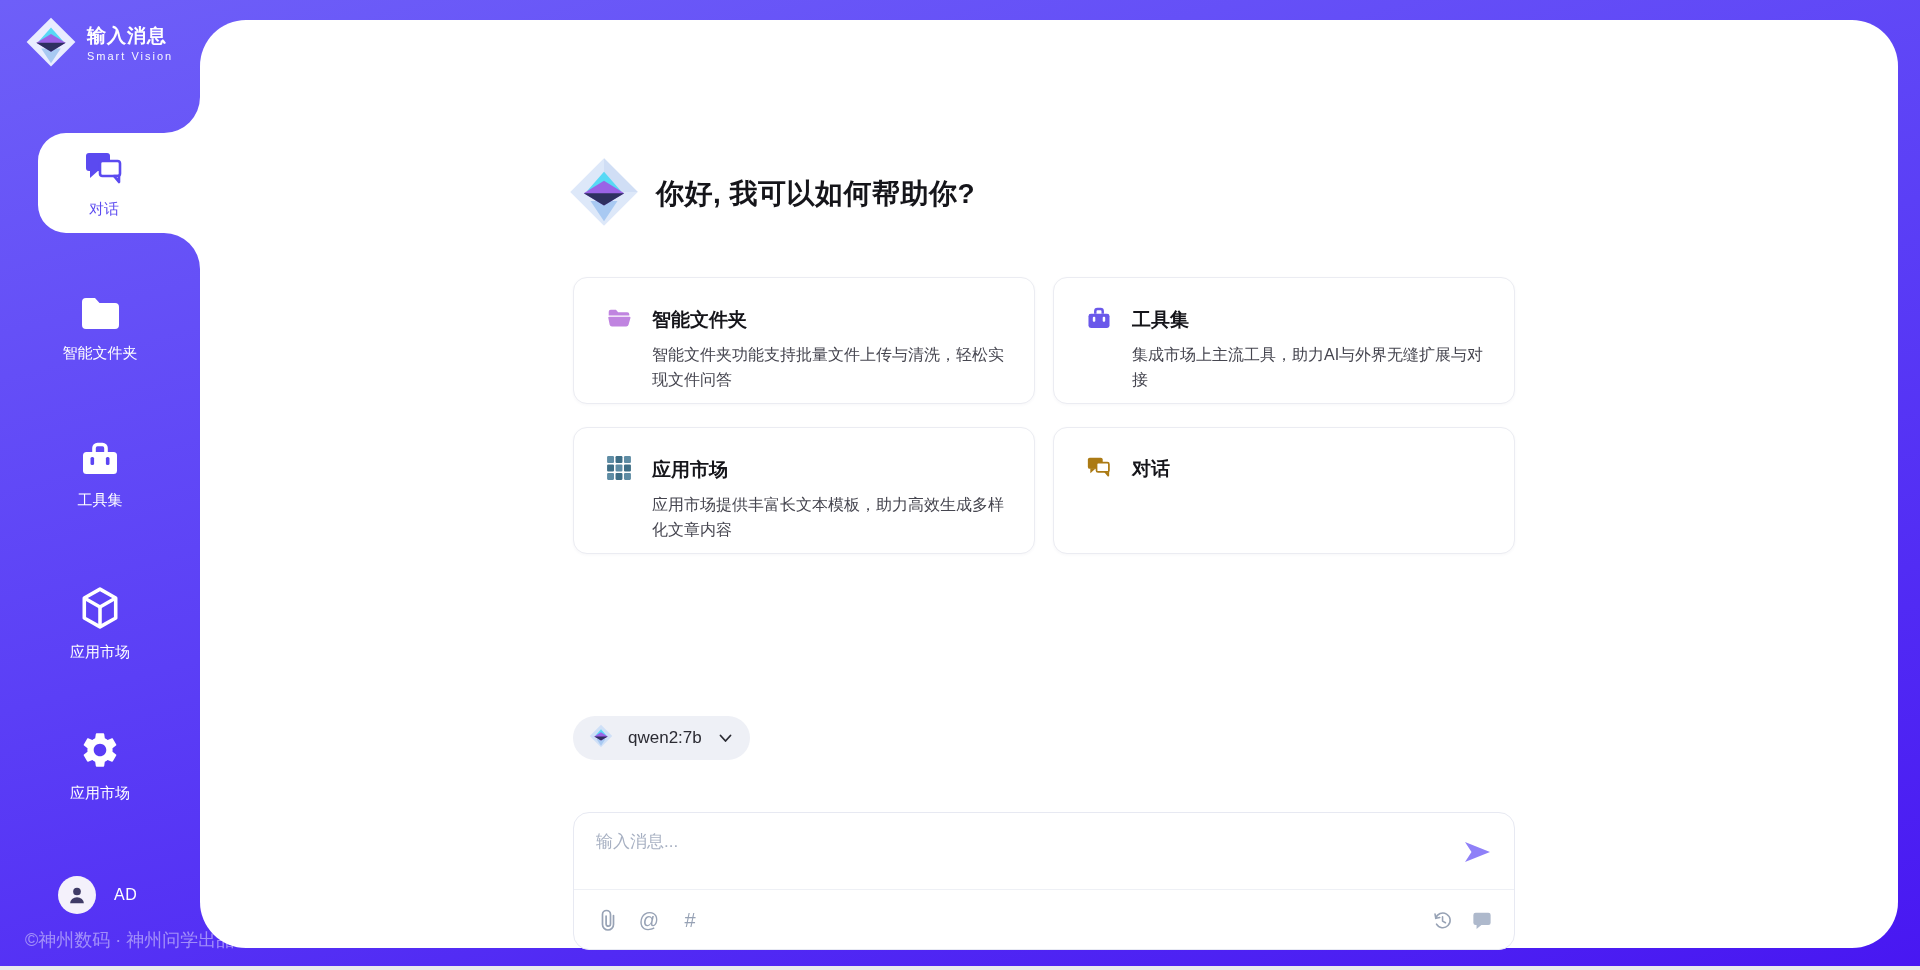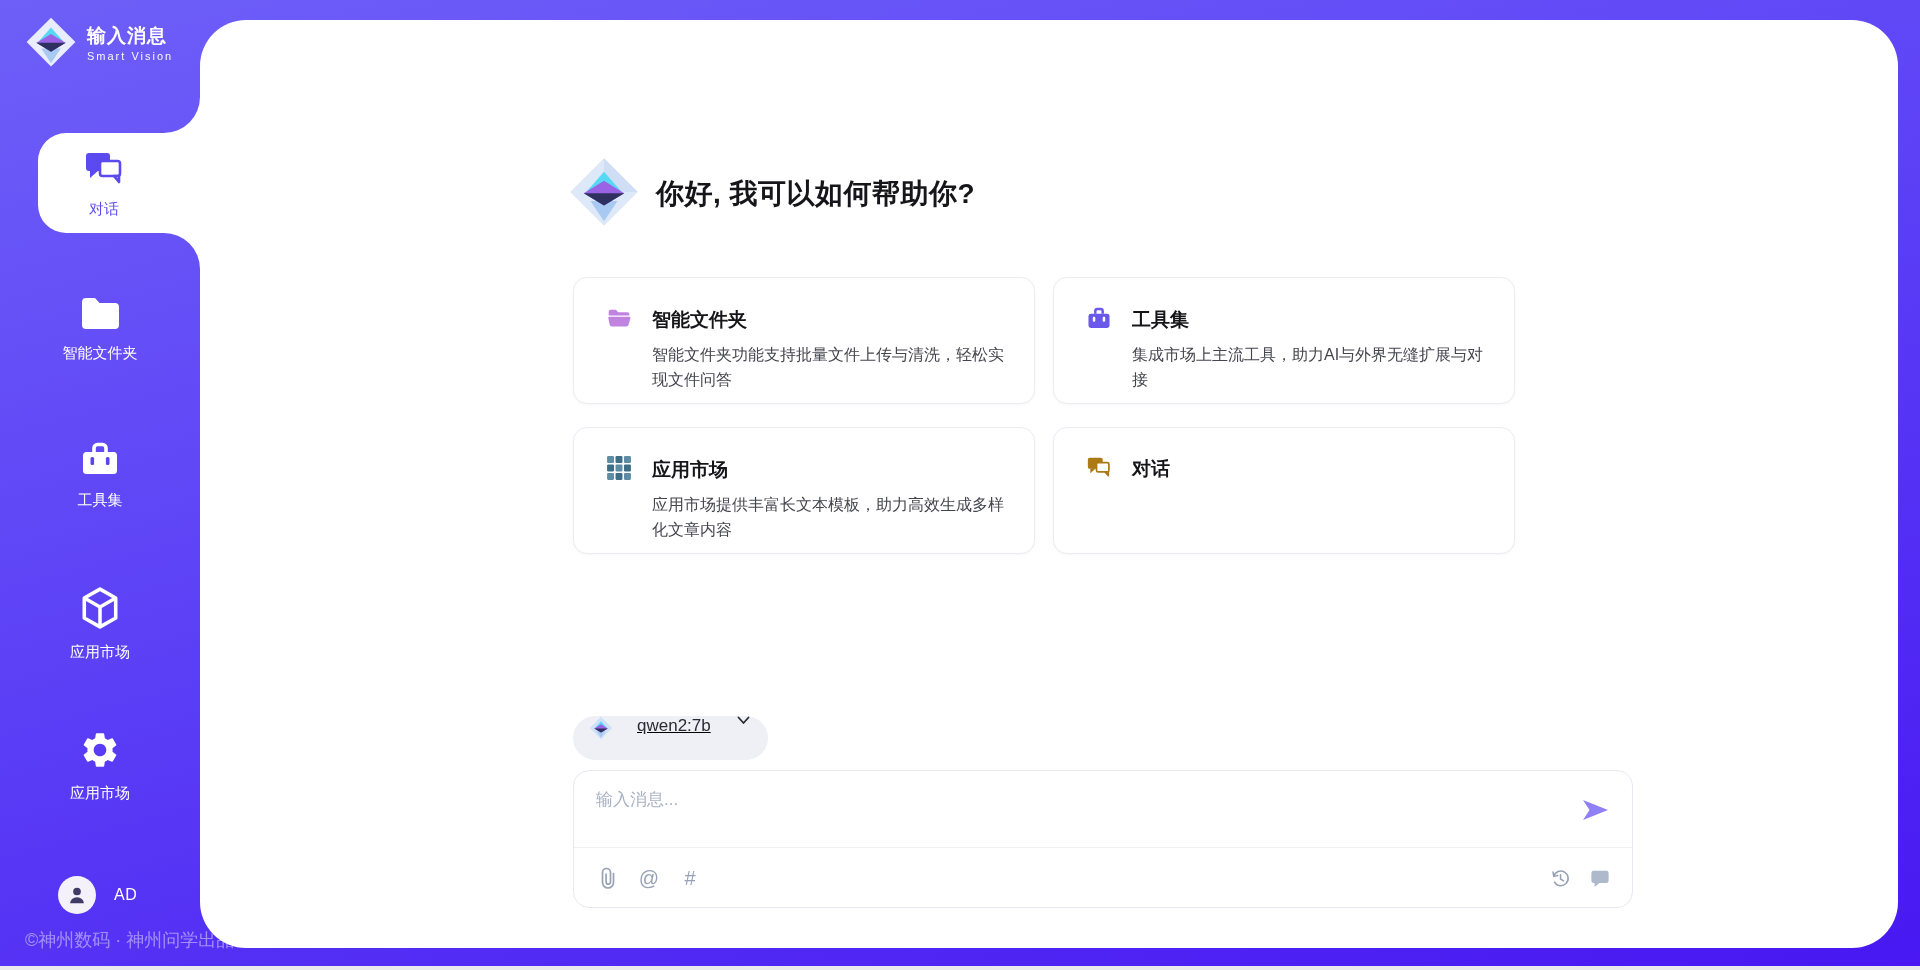--- a/index.html
+++ b/index.html
@@ -35,25 +35,25 @@
   .greeting{position:absolute;left:568px;top:156px;display:flex;align-items:center;gap:16px;z-index:4;justify-content:center;}
   .greeting-text{font-size:28px;font-weight:bold;color:#15151a;letter-spacing:.5px;}
 
   .cards{position:absolute;left:573px;top:277px;display:grid;grid-template-columns:462px 462px;gap:23px 18px;z-index:4;}
   .card{box-sizing:border-box;width:462px;height:127px;background:#fff;border:1px solid #ebecf2;border-radius:14px;
         padding:27px 30px 0 32px;box-shadow:0 1px 3px rgba(40,40,90,.04);cursor:pointer;}
   .card-head{display:flex;align-items:center;gap:20px;}
   .card-title{font-size:19px;font-weight:bold;color:#15151a;}
   .card-desc{margin:7px 0 0 46px;font-size:16px;line-height:25px;color:#45454f;}
 
-  .model-pill{position:absolute;left:573px;top:716px;height:44px;display:inline-flex;gap:24px;
-      padding:0 18px 0 16px;background:#eef0f6;border-radius:22px;cursor:pointer;z-index:4;text-decoration:underline;}
+  .model-pill{position:absolute;left:573px;top:716px;height:44px;display:inline-flex;align-items:center;gap:15px;
+      padding:0 18px 0 16px;background:#eef0f6;border-radius:22px;cursor:pointer;z-index:4;}
   .model-name{font-size:17px;color:#2b2b33;}
 
-  .composer{position:absolute;left:573px;top:770px;width:1060px;height:138px;box-sizing:border-box;
+  .composer{position:absolute;left:573px;top:812px;width:942px;height:138px;box-sizing:border-box;
       border:1px solid #e7e9f2;border-radius:16px;background:#fff;z-index:4;}
   .composer textarea{position:absolute;left:0;top:0;width:870px;height:70px;border:0;outline:none;resize:none;
       padding:17px 0 0 22px;font-family:inherit;font-size:17px;color:#333;background:transparent;}
   .composer textarea::placeholder{color:#a7b0c2;}
   .send-btn{position:absolute;right:20px;top:24px;width:34px;height:30px;display:flex;align-items:center;justify-content:center;cursor:pointer;background:none;border:0;padding:0;}
   .composer-toolbar{position:absolute;left:0;bottom:0;width:100%;height:60px;box-sizing:border-box;
       border-top:1px solid #eef0f5;display:flex;align-items:center;padding:0 20px 0 22px;gap:17px;}
   .tool-icon{display:flex;align-items:center;justify-content:center;width:24px;height:24px;cursor:pointer;color:#97a2b5;}
   .tool-text{font-size:20px;color:#97a2b5;line-height:1;}
   .toolbar-right{margin-left:auto;display:flex;align-items:center;gap:16px;}

